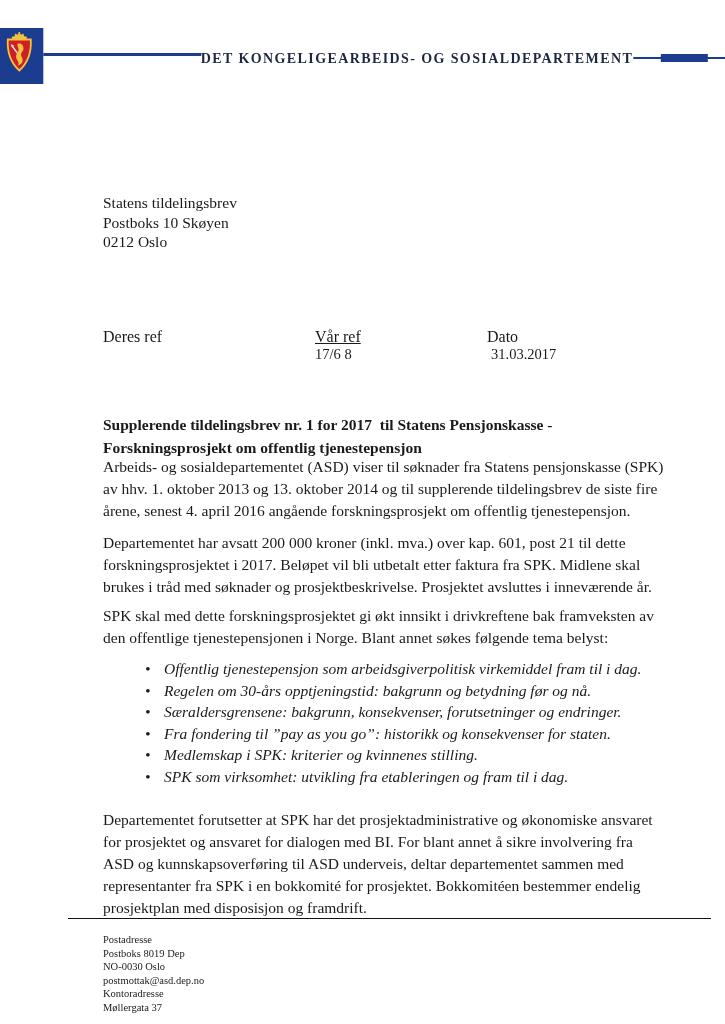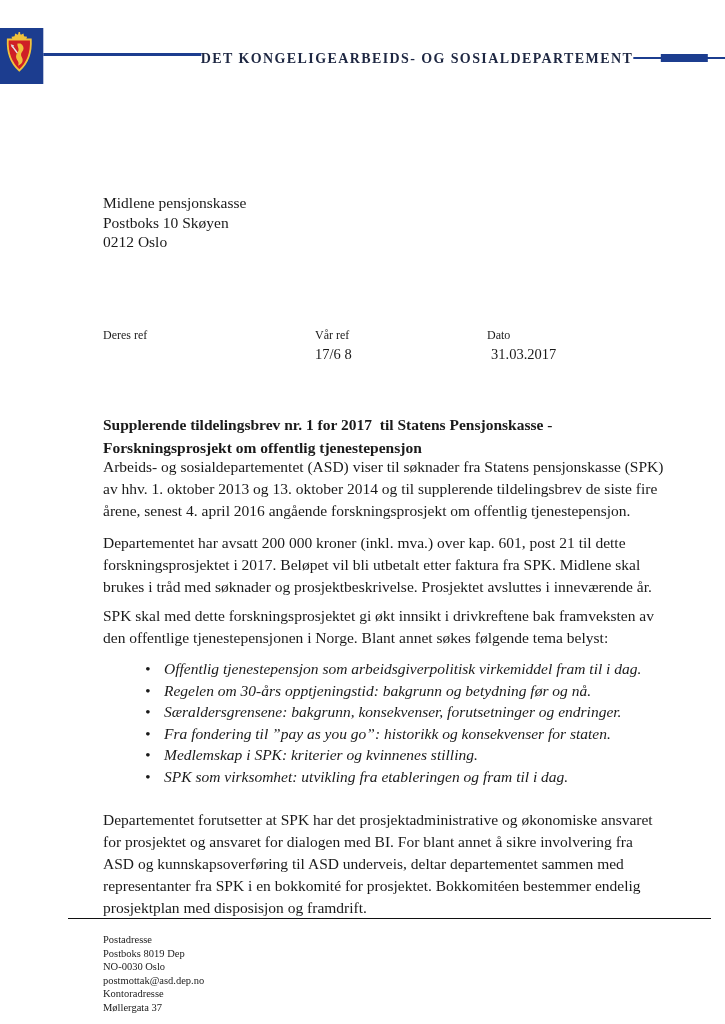--- a/index.html
+++ b/index.html
@@ -75,24 +75,24 @@
 
   
   .recipient {
     position: absolute;
     left: 103px; top: 193px;
     font-size: 15.5px;
     line-height: 19.5px;
   }
 
   
-  .ref-label { position: absolute; font-size: 12px; color: #1a1a1a; }
+  .ref-label { position: absolute; font-size: 16px; color: #1a1a1a; }
   .ref-value { position: absolute; font-size: 14.5px; }
   .lbl-deres { left: 103px; top: 328px; }
-  .lbl-var   { left: 315px; top: 328px; }
+  .lbl-var   { left: 315px; top: 328px; text-decoration: underline; }
   .lbl-dato  { left: 487px; top: 328px; }
   .val-var   { left: 315px; top: 346px; }
   .val-dato  { left: 491px; top: 346px; }
 
   
   .title {
     position: absolute;
     left: 103px; top: 413px;
     width: 570px;
     font-size: 15.5px;
@@ -179,21 +179,21 @@
     <div class="top-bar"></div>
     <div class="logo-text">DET KONGELIGE</div>
     <div class="logo-text">ARBEIDS- OG SOSIALDEPARTEMENT</div>
     <div class="bottom-assembly">
       <div class="bottom-thin"></div>
       <div class="bottom-thick"></div>
     </div>
   </div>
 
   <div class="recipient">
-    <div>Midlene pensjonskasse</div>
+    <div>Statens tildelingsbrev</div>
     <div>Postboks 10 Skøyen</div>
     <div>0212 Oslo</div>
   </div>
 
   <div class="ref-label lbl-deres">Deres ref</div>
   <div class="ref-label lbl-var">Vår ref</div>
   <div class="ref-label lbl-dato">Dato</div>
   <div class="ref-value val-var">17/6 8</div>
   <div class="ref-value val-dato">31.03.2017</div>
 

